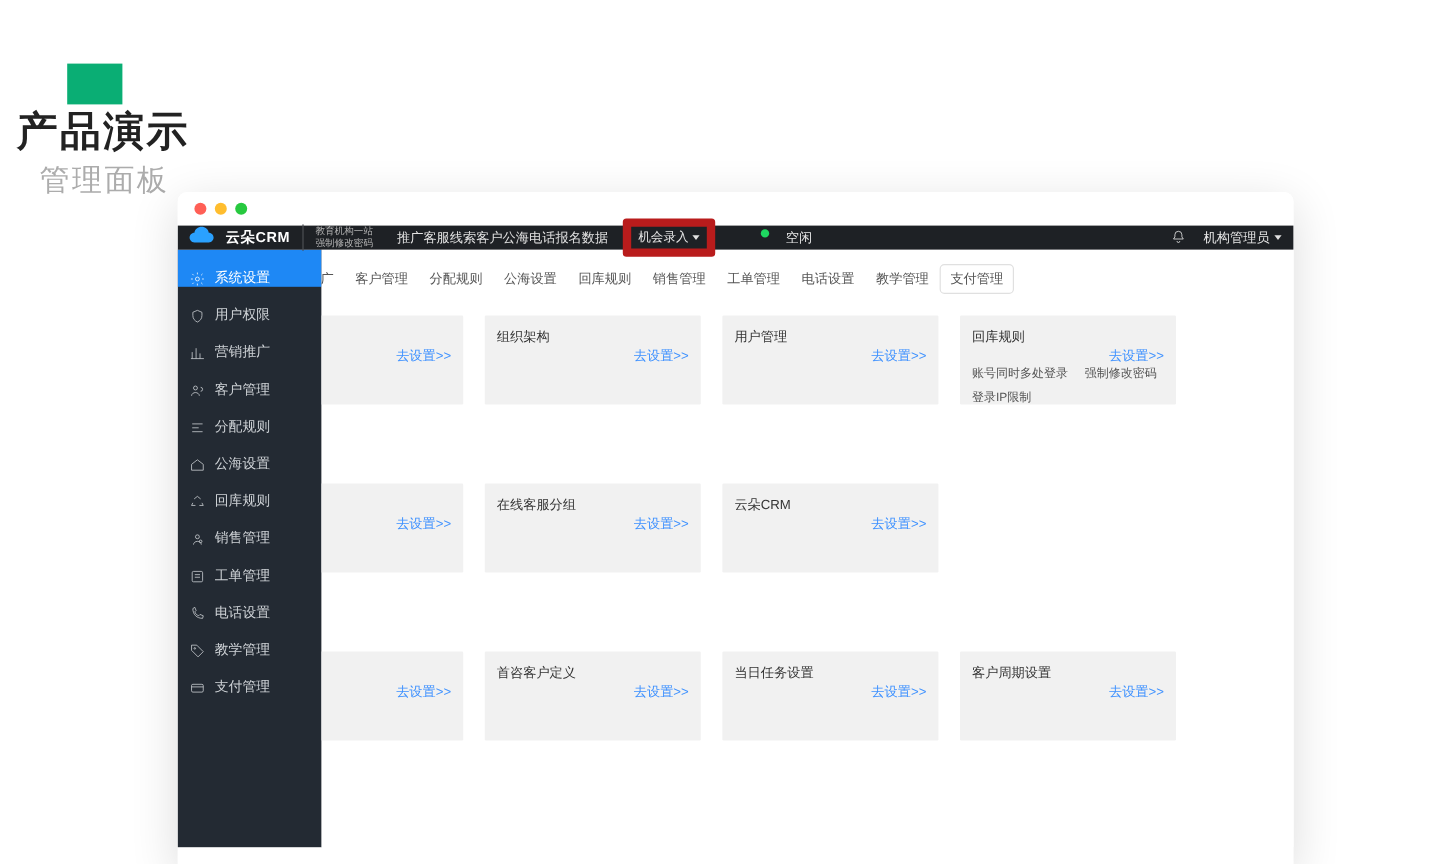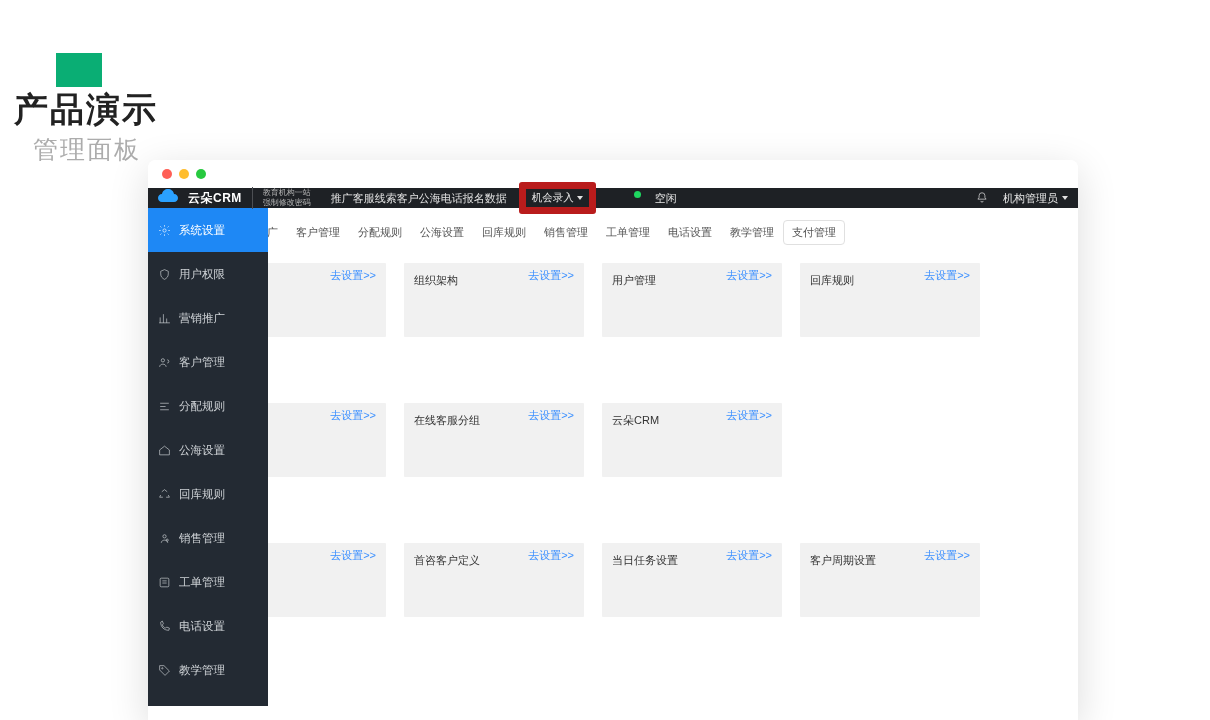--- a/index.html
+++ b/index.html
@@ -139,23 +139,23 @@
       background: #fff;
     }
     .sidebar {
       width: 120px;
       background: #232a33;
       color: #cfd3d7;
       font-size: 11.5px;
       overflow: hidden;
     }
     .sidebar-item {
-      height: 44px;
-      display: flex;
-      align-items: center;
+      height: 31px;
+      display: flex;
+      align-items: flex-end;
       gap: 8px;
       padding-left: 10px;
       cursor: pointer;
     }
     .sidebar-item.active { background: #1e88f5; color: #fff; }
     .side-icon { width: 13px; height: 13px; display:flex; align-items:center; justify-content:center; }
     .side-icon svg { display:block; }
     .main {
       flex: 1;
       background: #fff;
@@ -195,21 +195,21 @@
       background: #f1f1f1;
       border-radius: 1px;
       padding: 10px 10px 0 10px;
       position: relative;
     }
     .card.first { width: 128px; margin-left: -10px; padding-left: 0; }
     .card.first .card-title { visibility: hidden; }
     .card-title { font-size: 11px; color: #333; font-weight: 500; }
     .card-link {
       position: absolute;
-      top: 5px;
+      top: 26px;
       right: 10px;
       font-size: 11px;
       color: #3c90ff;
       cursor: pointer;
     }
     .card-details {
       margin-top: 16px;
       display: flex;
       flex-wrap: wrap;
       gap: 6px 14px;
@@ -410,20 +410,25 @@
               <div class="card-title">组织架构</div>
               <div class="card-link">去设置&gt;&gt;</div>
             </div>
             <div class="card">
               <div class="card-title">用户管理</div>
               <div class="card-link">去设置&gt;&gt;</div>
             </div>
             <div class="card">
               <div class="card-title">回库规则</div>
               <div class="card-link">去设置&gt;&gt;</div>
+              <div class="card-details">
+                <span>账号同时多处登录</span>
+                <span>强制修改密码</span>
+                <span>登录IP限制</span>
+              </div>
             </div>
           </div>
           <div class="card-row">
             <div class="card first">
               <div class="card-title"></div>
               <div class="card-link">去设置&gt;&gt;</div>
             </div>
             <div class="card">
               <div class="card-title">在线客服分组</div>
               <div class="card-link">去设置&gt;&gt;</div>

